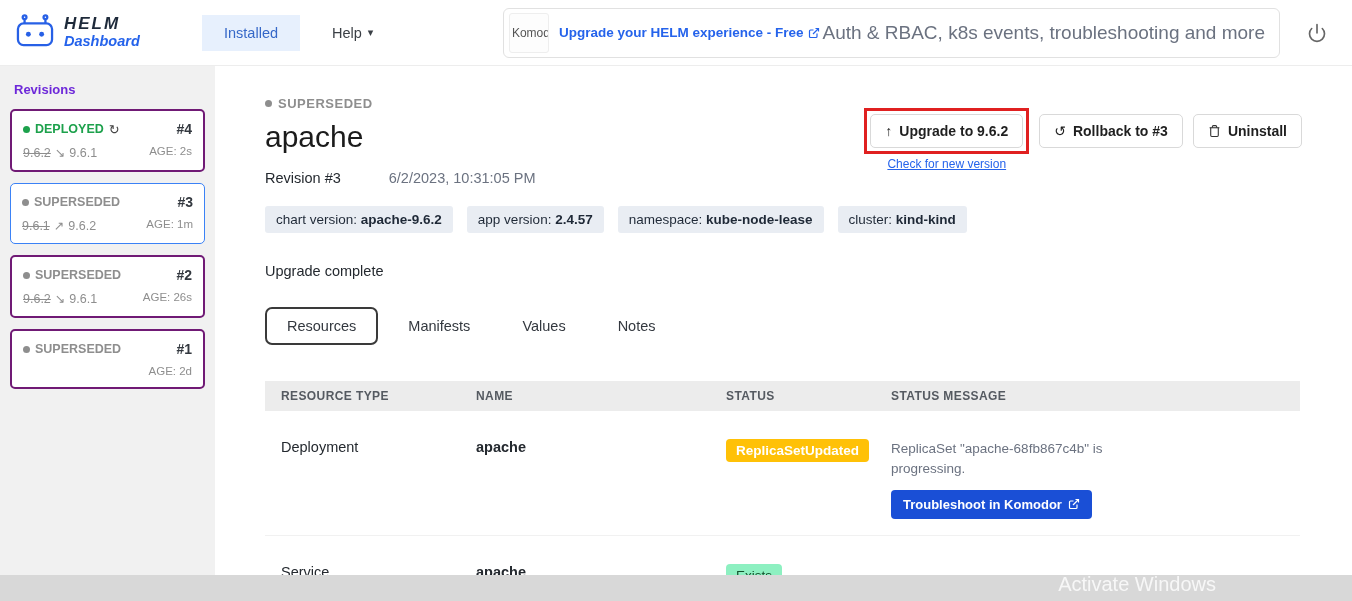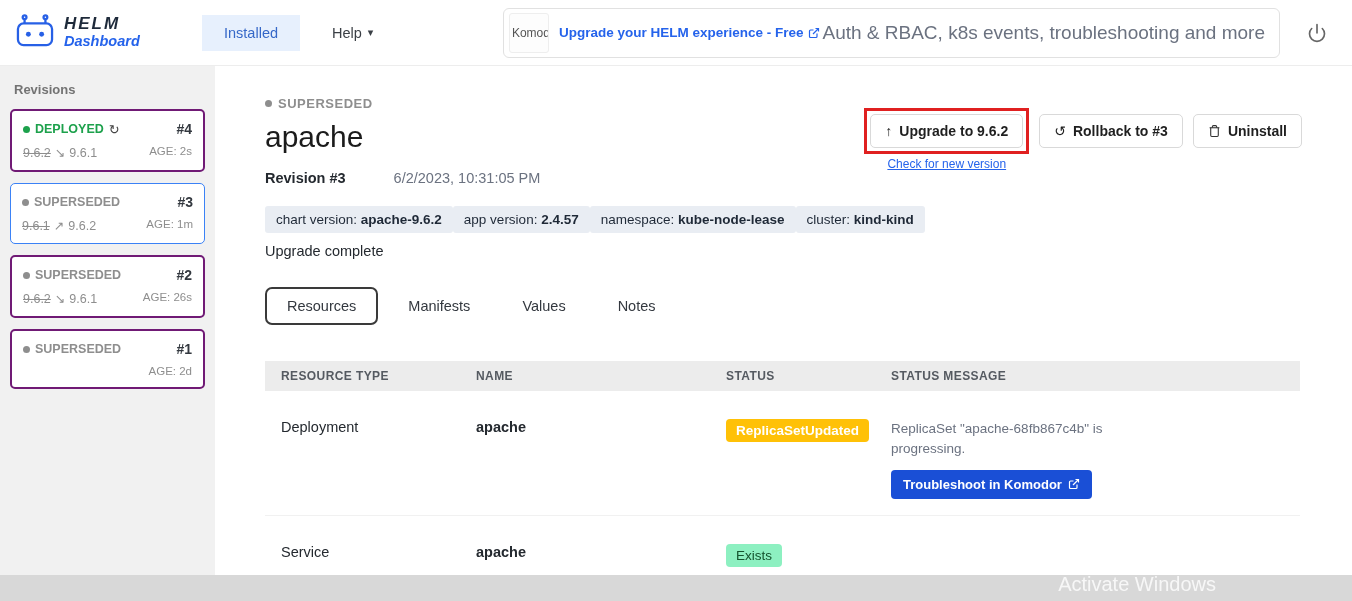--- a/index.html
+++ b/index.html
@@ -26,21 +26,21 @@
   .promo-text { display:flex; flex-direction:row; gap:2px; }
   .promo-title { color:#2563eb; font-weight:bold; font-size:13.5px; display:flex;
     align-items:center; gap:5px; cursor:pointer; }
   .promo-sub { color:#6b7280; font-size:19px; }
   .power-btn { width:34px; height:34px; display:flex; align-items:center; justify-content:center;
     cursor:pointer; margin-right:4px; }
 
   
   .app { display:flex; height:509px; }
   .sidebar { width:215px; background:#f1f1f1; padding:12px 10px; flex-shrink:0; }
-  .sidebar-title { font-size:13px; font-weight:bold; color:#737373; margin:4px 0 12px 4px; }
+  .sidebar-title { font-size:13px; font-weight:bold; color:#6d28d9; margin:4px 0 12px 4px; }
   .rev-card { background:#fff; border:2px solid #701a75; border-radius:5px;
     padding:10px 11px; margin-bottom:11px; cursor:pointer; }
   .rev-card.selected { border:1.5px solid #3b82f6; }
   .rev-top { display:flex; justify-content:space-between; align-items:center; }
   .rev-status { font-size:12.5px; font-weight:bold; display:flex; align-items:center; gap:5px; }
   .rev-status.deployed { color:#1da14c; }
   .rev-status.superseded { color:#8e8e8e; }
   .dot { width:7px; height:7px; border-radius:50%; background:currentColor; display:inline-block; }
   .reload-ic { font-size:13px; font-weight:normal; color:#444; }
   .rev-num { font-size:14px; font-weight:bold; color:#33383f; }
@@ -48,23 +48,23 @@
   .rev-versions { font-size:12.5px; color:#8e8e8e; display:flex; gap:4px; align-items:center; }
   .rev-versions .old { text-decoration:line-through; }
   .rev-age { font-size:11.5px; color:#8e8e8e; }
 
   
   .main { flex:1; background:#fff; padding:30px 50px; position:relative; overflow:hidden; }
   .status-line { color:#8e8e8e; font-weight:bold; font-size:13px; letter-spacing:.5px;
     display:flex; align-items:center; gap:6px; }
   .page-title { font-size:30px; font-weight:500; color:#1b1b1b; margin:9px 0 16px; }
   .meta-row { display:flex; gap:48px; font-size:14.5px; margin-bottom:20px; }
-  .meta-rev { color:#24292f;font-weight:bold; }
+  .meta-rev { color:#24292f; }
   .meta-date { color:#6b7280; }
-  .badges { display:flex; margin-bottom:10px; }
+  .badges { display:flex; gap:14px; margin-bottom:30px; }
   .chip { background:#e9edf3; border-radius:3px; padding:6px 11px; font-size:13.5px; color:#1f2937; }
   .chip b { font-weight:bold; }
   .desc { font-size:14.5px; color:#24292f; margin-bottom:28px; }
 
   .tabs { display:flex; gap:8px; margin-bottom:36px; }
   .tab { padding:9px 20px; font-size:14.5px; color:#33383f; cursor:pointer; border:2px solid transparent; }
   .tab.active { border:2px solid #3a3a3a; border-radius:7px; background:#fff; }
 
   .rtable { max-width:1035px; }
   .trow { display:grid; grid-template-columns:195px 250px 165px 1fr; align-items:start; }

